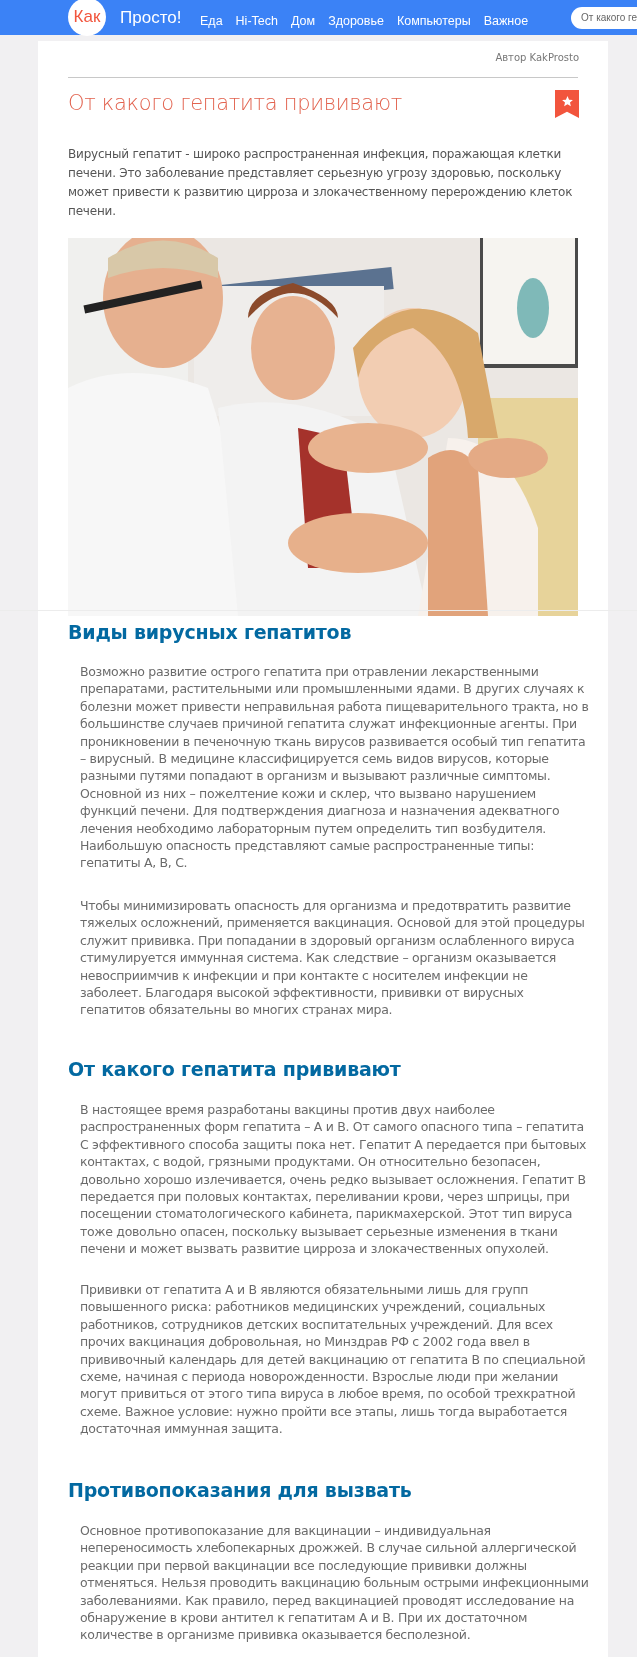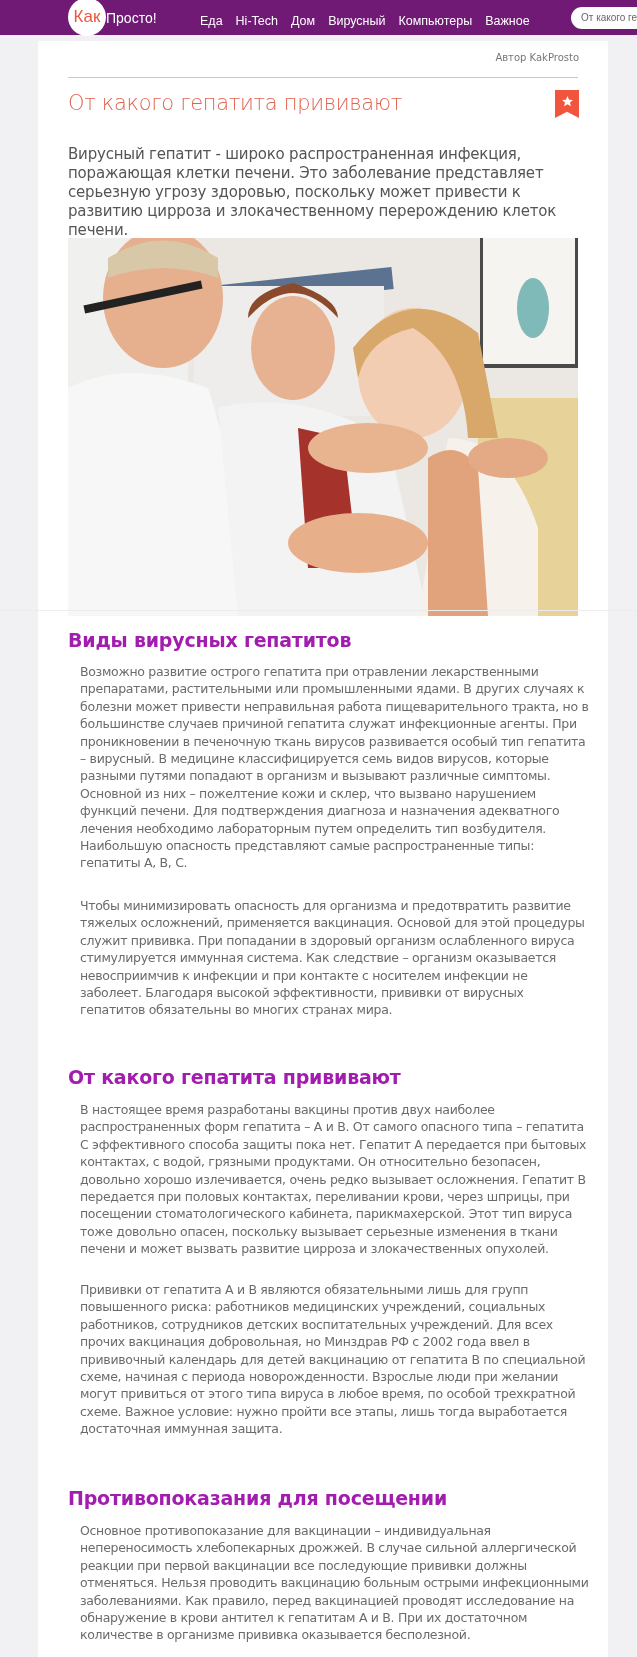--- a/index.html
+++ b/index.html
@@ -4,33 +4,33 @@
 <style>
   * { box-sizing: border-box; margin: 0; padding: 0; }
   html, body { width: 637px; height: 1657px; overflow: hidden; }
   body {
     background: #f1f0f2;
     font-family: "DejaVu Sans", sans-serif;
     position: relative;
   }
   .topbar {
     position: absolute; left: 0; top: 0; width: 637px; height: 35px;
-    background: #701a75;
+    background: #3b82f6;
   }
   .logo {
     position: absolute; left: 68px; top: 0; height: 35px;
     display: flex; align-items: center;
   }
   .logo-circle {
     width: 38px; height: 38px; border-radius: 50%; background: #fff;
     color: #f2553d; font-family: "Liberation Sans", sans-serif; font-size: 17px;
     display: flex; align-items: center; justify-content: center; margin-top: -2px;
   }
   .logo-rest {
-    color: #fff; font-family: "Liberation Sans", sans-serif; font-size: 14px; margin-left: 0;
+    color: #fff; font-family: "Liberation Sans", sans-serif; font-size: 17px; margin-left: 14px;
   }
   .nav {
     position: absolute; left: 200px; top: 0; height: 41px; display: flex; align-items: center;
   }
   .nav a {
     color: #fff; text-decoration: none; font-family: "Liberation Sans", sans-serif;
     font-size: 12.5px; margin-right: 13px;
   }
   .search {
     position: absolute; left: 571px; top: 7px; width: 80px; height: 22px;
@@ -54,52 +54,51 @@
   }
   .bookmark {
     position: absolute; left: 517px; top: 49px; width: 24px; height: 28px;
     background: #f2553d;
     clip-path: polygon(0 0,100% 0,100% 100%,50% 78%,0 100%);
     display: flex; justify-content: center; padding-top: 5px;
   }
   .bookmark svg { width: 13px; height: 13px; }
   .intro {
     position: absolute; left: 30px; top: 104px; width: 510px;
-    font-size: 15px; line-height: 19px; color: #555; letter-spacing: -0.2px;
+    font-size: 12px; line-height: 19px; color: #555; letter-spacing: -0.2px;
   }
   .photo {
     position: absolute; left: 30px; top: 197px; width: 510px; height: 378px;
     overflow: hidden; background: #e9e6e2;
   }
   .band-line {
     position: absolute; left: 0; top: 610px; width: 637px; height: 1px; background: #ececec;
   }
   .h2 {
-    position: absolute; left: 30px; font-size: 19px; color: #a21caf; font-weight: 600;
+    position: absolute; left: 30px; font-size: 19px; color: #0369a1; font-weight: 600;
     letter-spacing: -0.2px;
-    margin-top: 8px;
   }
   .p {
     position: absolute; left: 30px; width: 512px;
     font-size: 12.5px; line-height: 17.4px; color: #6b6b6b; letter-spacing: -0.3px; margin-left: 12px;
   }
 </style>
 </head>
 <body>
 
 <div class="topbar">
   <div class="logo">
     <div class="logo-circle">Как</div>
     <div class="logo-rest">Просто!</div>
   </div>
   <nav class="nav">
     <a href="#">Еда</a>
     <a href="#">Hi-Tech</a>
     <a href="#">Дом</a>
-    <a href="#">Вирусный</a>
+    <a href="#">Здоровье</a>
     <a href="#">Компьютеры</a>
     <a href="#">Важное</a>
   </nav>
   <div class="search">От какого гепатита прививают</div>
 </div>
 
 <div class="page">
   <div class="author">Автор KakProsto</div>
   <div class="hr"></div>
   <h1 class="title">От какого гепатита прививают</h1>
@@ -142,14 +141,14 @@
 <div class="band-line"></div>
 
 <h2 class="h2" style="top:621px; left:68px;">Виды вирусных гепатитов</h2>
 <p class="p" style="top:663px; left:68px;">Возможно развитие острого гепатита при отравлении лекарственными препаратами, растительными или промышленными ядами. В других случаях к болезни может привести неправильная работа пищеварительного тракта, но в большинстве случаев причиной гепатита служат инфекционные агенты. При проникновении в печеночную ткань вирусов развивается особый тип гепатита – вирусный. В медицине классифицируется семь видов вирусов, которые разными путями попадают в организм и вызывают различные симптомы. Основной из них – пожелтение кожи и склер, что вызвано нарушением функций печени. Для подтверждения диагноза и назначения адекватного лечения необходимо лабораторным путем определить тип возбудителя. Наибольшую опасность представляют самые распространенные типы: гепатиты А, В, С.</p>
 <p class="p" style="top:897px; left:68px;">Чтобы минимизировать опасность для организма и предотвратить развитие тяжелых осложнений, применяется вакцинация. Основой для этой процедуры служит прививка. При попадании в здоровый организм ослабленного вируса стимулируется иммунная система. Как следствие – организм оказывается невосприимчив к инфекции и при контакте с носителем инфекции не заболеет. Благодаря высокой эффективности, прививки от вирусных гепатитов обязательны во многих странах мира.</p>
 
 <h2 class="h2" style="top:1058px; left:68px;">От какого гепатита прививают</h2>
 <p class="p" style="top:1101px; left:68px;">В настоящее время разработаны вакцины против двух наиболее распространенных форм гепатита – А и В. От самого опасного типа – гепатита С эффективного способа защиты пока нет. Гепатит А передается при бытовых контактах, с водой, грязными продуктами. Он относительно безопасен, довольно хорошо излечивается, очень редко вызывает осложнения. Гепатит В передается при половых контактах, переливании крови, через шприцы, при посещении стоматологического кабинета, парикмахерской. Этот тип вируса тоже довольно опасен, поскольку вызывает серьезные изменения в ткани печени и может вызвать развитие цирроза и злокачественных опухолей.</p>
 <p class="p" style="top:1281px; left:68px;">Прививки от гепатита А и В являются обязательными лишь для групп повышенного риска: работников медицинских учреждений, социальных работников, сотрудников детских воспитательных учреждений. Для всех прочих вакцинация добровольная, но Минздрав РФ с 2002 года ввел в прививочный календарь для детей вакцинацию от гепатита В по специальной схеме, начиная с периода новорожденности. Взрослые люди при желании могут привиться от этого типа вируса в любое время, по особой трехкратной схеме. Важное условие: нужно пройти все этапы, лишь тогда выработается достаточная иммунная защита.</p>
 
-<h2 class="h2" style="top:1479px; left:68px;">Противопоказания для посещении</h2>
+<h2 class="h2" style="top:1479px; left:68px;">Противопоказания для вызвать</h2>
 <p class="p" style="top:1522px; left:68px;">Основное противопоказание для вакцинации – индивидуальная непереносимость хлебопекарных дрожжей. В случае сильной аллергической реакции при первой вакцинации все последующие прививки должны отменяться. Нельзя проводить вакцинацию больным острыми инфекционными заболеваниями. Как правило, перед вакцинацией проводят исследование на обнаружение в крови антител к гепатитам А и В. При их достаточном количестве в организме прививка оказывается бесполезной.</p>
 
 </body></html>

